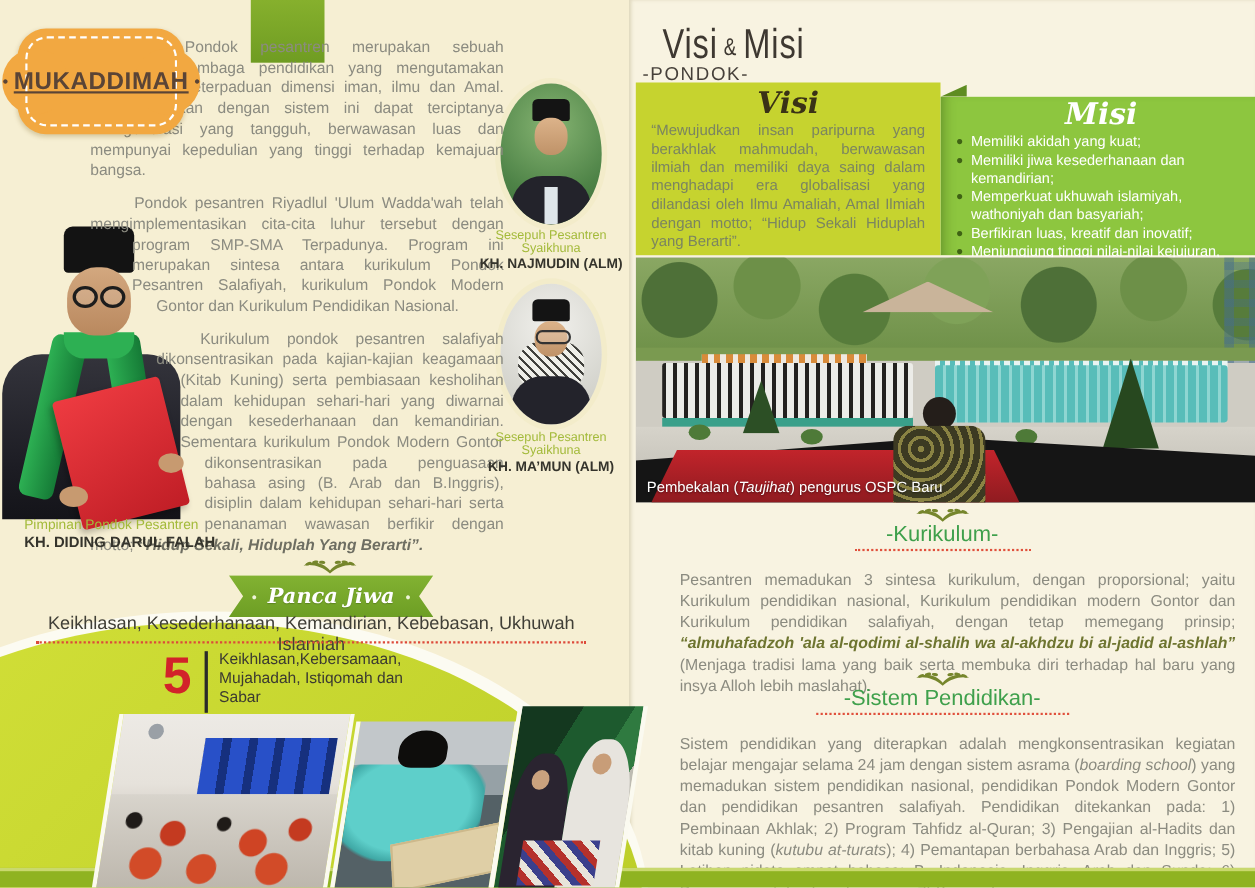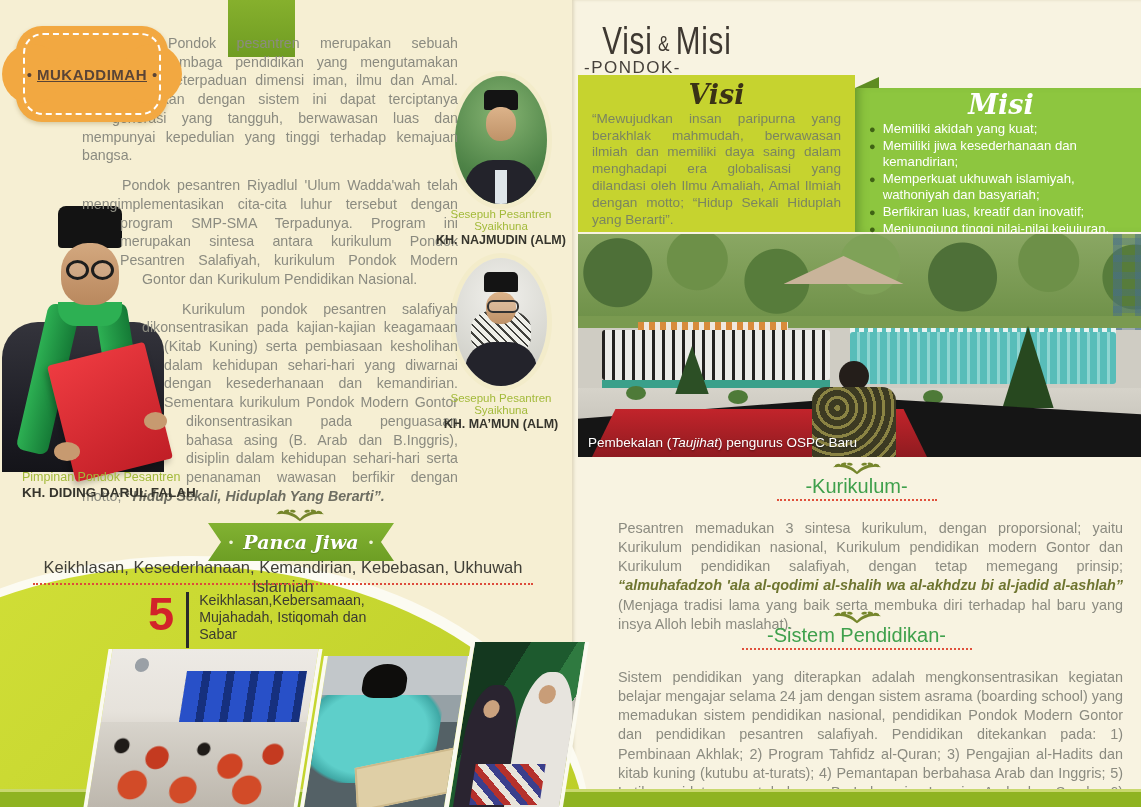--- a/index.html
+++ b/index.html
@@ -9,21 +9,21 @@
   .page-left{position:absolute;left:0;top:0;width:572px;height:807px;background:#f6efd3;}
   .page-right{position:absolute;left:572px;top:0;width:569px;height:807px;background:#f8f3e1;box-shadow:inset 2px 0 3px rgba(180,170,130,.35);}
 
   
   .strap{position:absolute;left:228px;top:0;width:67px;height:57px;background:linear-gradient(180deg,#86b02d,#6f9c22);}
   .badge{position:absolute;left:16px;top:26px;width:152px;height:96px;background:#f2a841;border-radius:26px;box-shadow:0 2px 4px rgba(120,90,20,.25);z-index:3;}
   .badge::before,.badge::after{content:"";position:absolute;top:18px;width:60px;height:60px;border-radius:50%;background:#f2a841;}
   .badge::before{left:-14px;} .badge::after{right:-14px;}
   .badge-inner{position:absolute;inset:7px;border:2px dashed #fff;border-radius:20px;display:flex;align-items:center;justify-content:center;gap:5px;z-index:2;}
   .badge-dot{color:#5a4436;font-size:15px;}
-  .badge-text{color:#5a4436;font-weight:bold;font-size:15px;letter-spacing:.5px;text-decoration:underline;}
+  .badge-text{color:#5a4436;font-weight:bold;font-size:22px;letter-spacing:.5px;text-decoration:underline;}
 
   .intro-col{position:absolute;left:82px;top:34px;width:376px;z-index:2;}
   .intro-col p{margin:0 0 11px 0;font-size:14.2px;line-height:1.32;color:#8b8b80;text-align:justify;}
   .wrap-badge{float:left;width:86px;height:80px;shape-outside:polygon(0 0,86px 0,86px 56px,30px 56px,30px 76px,0 76px);}
   .wrap-leader{float:left;width:104px;height:306px;shape-outside:polygon(0 0,0 306px,104px 306px,104px 240px,82px 240px,82px 170px,60px 170px,60px 96px,38px 96px,38px 42px,0 42px);}
   .p2-ind,.p3-ind{text-indent:40px;}
   .motto-bold{font-weight:bold;font-style:italic;color:#6e6e62;}
 
   
   .leader{position:absolute;left:0;top:206px;width:168px;height:266px;z-index:1;}
@@ -153,21 +153,21 @@
 
   .sec{position:absolute;left:0;width:100%;text-align:center;}
   .wheat-k{top:461px;} .wheat-s{top:610px;}
   .sec-head{position:absolute;left:0;width:100%;text-align:center;font-size:20px;color:#3fa04c;line-height:1;}
   .head-k{top:476px;} .head-s{top:625px;}
   .sec-line{position:absolute;left:50%;transform:translateX(-50%);border-top:2px dotted #e0503c;}
   .line-k{top:499px;width:160px;} .line-s{top:648px;width:230px;}
   .sec-text{position:absolute;left:34px;width:505px;font-size:14.4px;line-height:1.33;color:#8b8b80;text-align:justify;margin:12px;}
   .text-k{top:507px;} .text-s{top:656px;}
   .principle{font-weight:bold;font-style:italic;color:#6e7530;}
-  .it{}
+  .it{font-style:italic;}
 
   
   .bottom-bar{position:absolute;left:0;bottom:0;width:100%;height:15px;background:#8fb321;border-top:3px solid #c9d86e;z-index:5;}
 </style>
 </head>
 <body>
 
 <div class="canvas">
 
   <div class="page-left">

